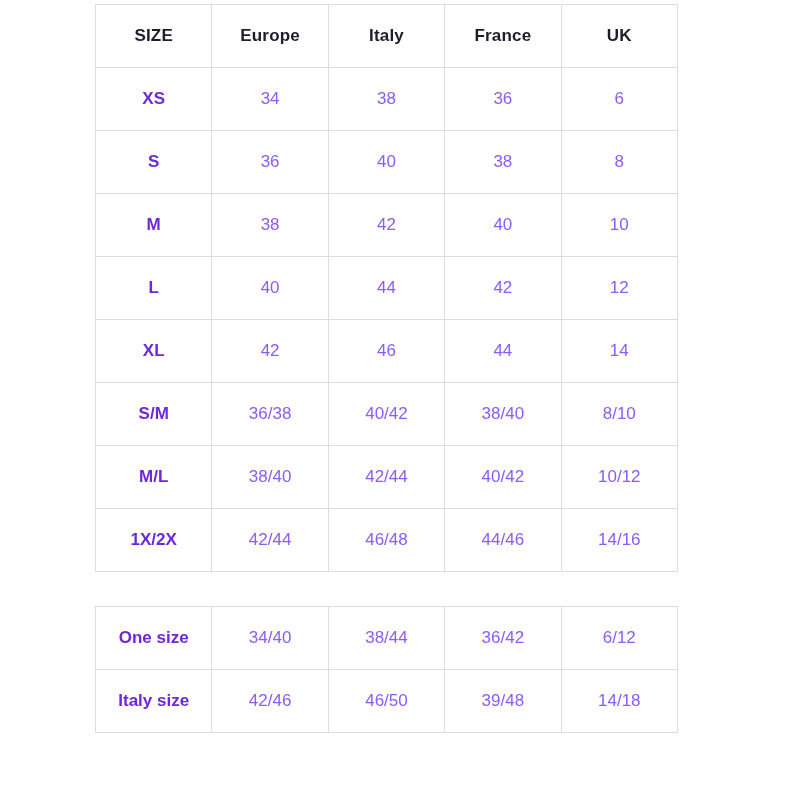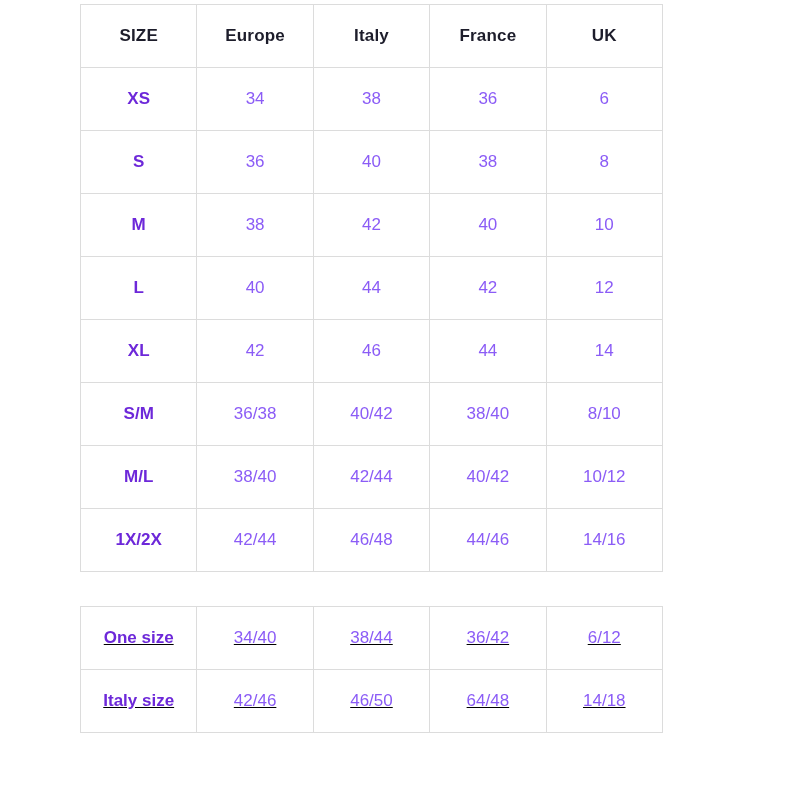--- a/index.html
+++ b/index.html
@@ -5,21 +5,21 @@
   * { box-sizing: border-box; }
   html, body {
     margin: 0;
     padding: 0;
     width: 800px;
     height: 800px;
     background: #ffffff;
     font-family: "Liberation Sans", sans-serif;
   }
   .page { position: relative; width: 800px; height: 800px; background: #ffffff; }
-  .tables-wrap { position: absolute; left: 80px; top: 4px; }
+  .tables-wrap { position: absolute; left: 95px; top: 4px; }
   table.size-table {
     border-collapse: collapse;
     table-layout: fixed;
     width: 583px;
     background: #ffffff;
   }
   table.size-table th,
   table.size-table td {
     border: 1px solid #dcdcdc;
     text-align: center;
@@ -28,21 +28,21 @@
     padding: 0;
     font-size: 17px;
   }
   table.size-table th {
     font-weight: 700;
     color: #1d1d2b;
     letter-spacing: 0.2px;
   }
   table.size-table td { color: #8b5cf6; font-weight: 400; }
   table.size-table td.row-label { font-weight: 700; color: #6d28d9; }
-  table.secondary { margin-top: 34px; text-decoration: underline; }
+  table.secondary { margin-top: 34px; }
 </style>
 </head>
 <body>
 
 <div class="page">
   <div class="tables-wrap">
 
     <table class="size-table main">
       <thead>
         <tr>
@@ -119,20 +119,20 @@
           <td class="row-label">One size</td>
           <td>34/40</td>
           <td>38/44</td>
           <td>36/42</td>
           <td>6/12</td>
         </tr>
         <tr>
           <td class="row-label">Italy size</td>
           <td>42/46</td>
           <td>46/50</td>
-          <td>64/48</td>
+          <td>39/48</td>
           <td>14/18</td>
         </tr>
       </tbody>
     </table>
 
   </div>
 </div>
 
 </body></html>

